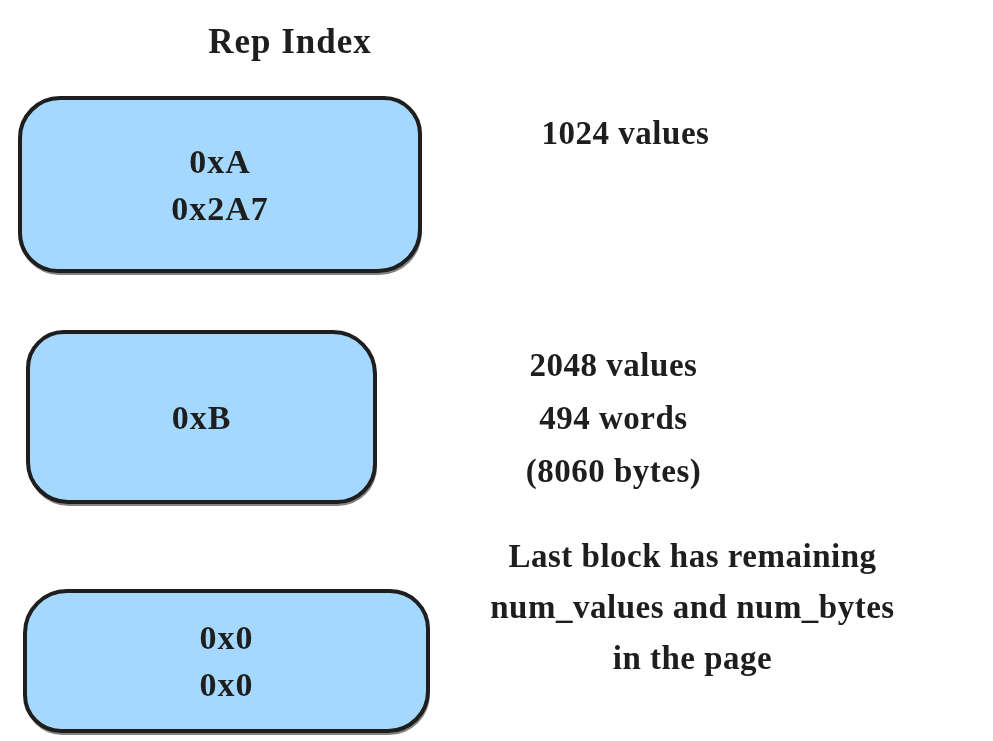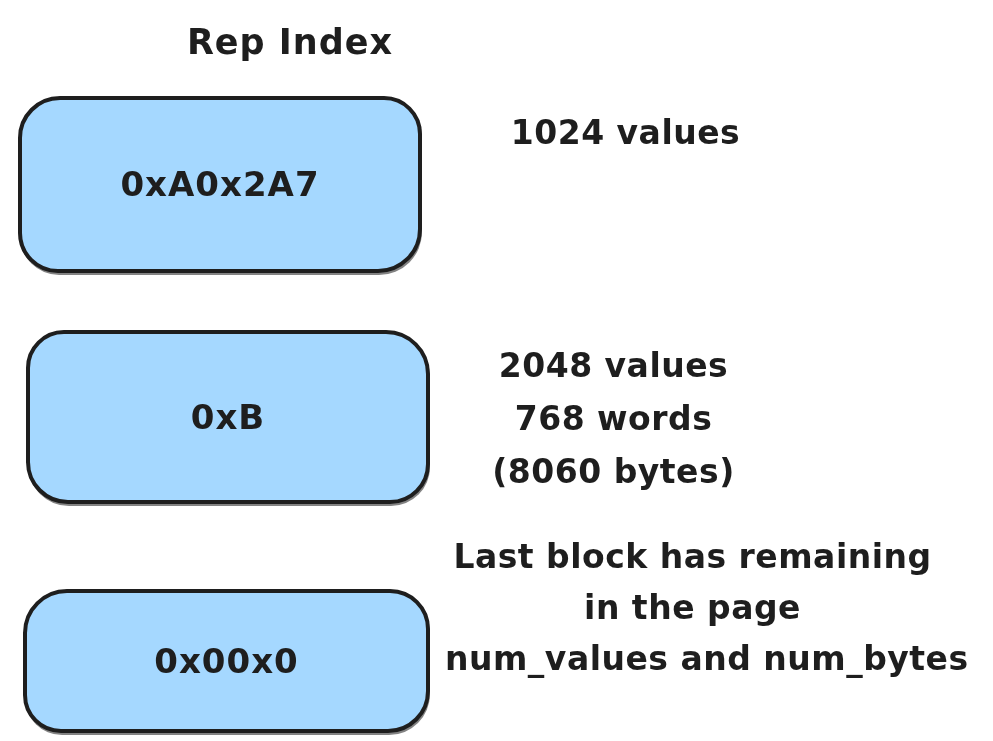--- a/index.html
+++ b/index.html
@@ -1,20 +1,20 @@
 <!DOCTYPE html>
 <html style="--fill: #a5d8ff; --stroke: #1e1e1e; --background: #ffffff;"><head>
 <meta charset="utf-8">
 <style>
   :root {
     --fill: #a5d8ff;
     --stroke: #1e1e1e;
     --background: #ffffff;
   }
-  * { margin: 0; padding: 0; box-sizing: border-box; }
+  * { margin: 0; padding: 0; box-sizing: border-box; font-family: Liberation Serif, serif; }
   html, body {
     width: 993px; height: 741px;
     background: var(--background);
     font-family: "DejaVu Sans", sans-serif;
     color: var(--stroke);
     overflow: hidden;
   }
   .canvas {
     position: relative;
     width: 993px; height: 741px;
@@ -27,42 +27,42 @@
     font-size: 35px;
     font-weight: bold;
     letter-spacing: 1px;
     white-space: nowrap;
   }
   .box {
     position: absolute;
     background: var(--fill);
     border: 4.5px solid var(--stroke);
     display: flex;
-    flex-direction: row;
+    flex-direction: column;
     align-items: center;
     justify-content: center;
     box-shadow: 1px 3px 0 -1px rgba(30,30,30,0.55);
   }
   .box-line {
     font-size: 34px;
     font-weight: bold;
     letter-spacing: 1px;
     line-height: 47px;
     text-align: center;
   }
   .note {
     position: absolute;
     text-align: center;
     font-size: 33px;
     font-weight: bold;
     letter-spacing: 0.5px;
   }
   .note div { white-space: nowrap; }
   .box1 { left: 18px;  top: 96px;  width: 404px; height: 177px; border-radius: 42px 38px 44px 40px; }
-  .box2 { left: 26px;  top: 330px; width: 404px; height: 174px; border-radius: 38px 44px 40px 42px; }
+  .box2 { left: 26px;  top: 330px; width: 351px; height: 174px; border-radius: 38px 44px 40px 42px; }
   .box3 { left: 23px;  top: 549px; width: 407px; height: 144px; border-radius: 44px 40px 42px 38px; margin-top: 40px; }
   .note1 { left: 468px; top: 106px; width: 315px; line-height: 54px; }
   .note2 { left: 456px; top: 339px; width: 315px; line-height: 53px; }
   .note3 { left: 445px; top: 531px; width: 495px; line-height: 51px; }
 </style>
 </head>
 <body>
 
 <div class="canvas">
 
@@ -74,27 +74,27 @@
   </div>
   <div class="note note1">
     <div>1024 values</div>
   </div>
 
   <div class="box box2">
     <div class="box-line">0xB</div>
   </div>
   <div class="note note2">
     <div>2048 values</div>
-    <div>768 words</div>
+    <div>494 words</div>
     <div>(8060 bytes)</div>
   </div>
 
   <div class="box box3">
     <div class="box-line">0x0</div>
     <div class="box-line">0x0</div>
   </div>
   <div class="note note3">
     <div>Last block has remaining</div>
+    <div>num_values and num_bytes</div>
     <div>in the page</div>
-    <div>num_values and num_bytes</div>
   </div>
 
 </div>
 
 </body></html>

